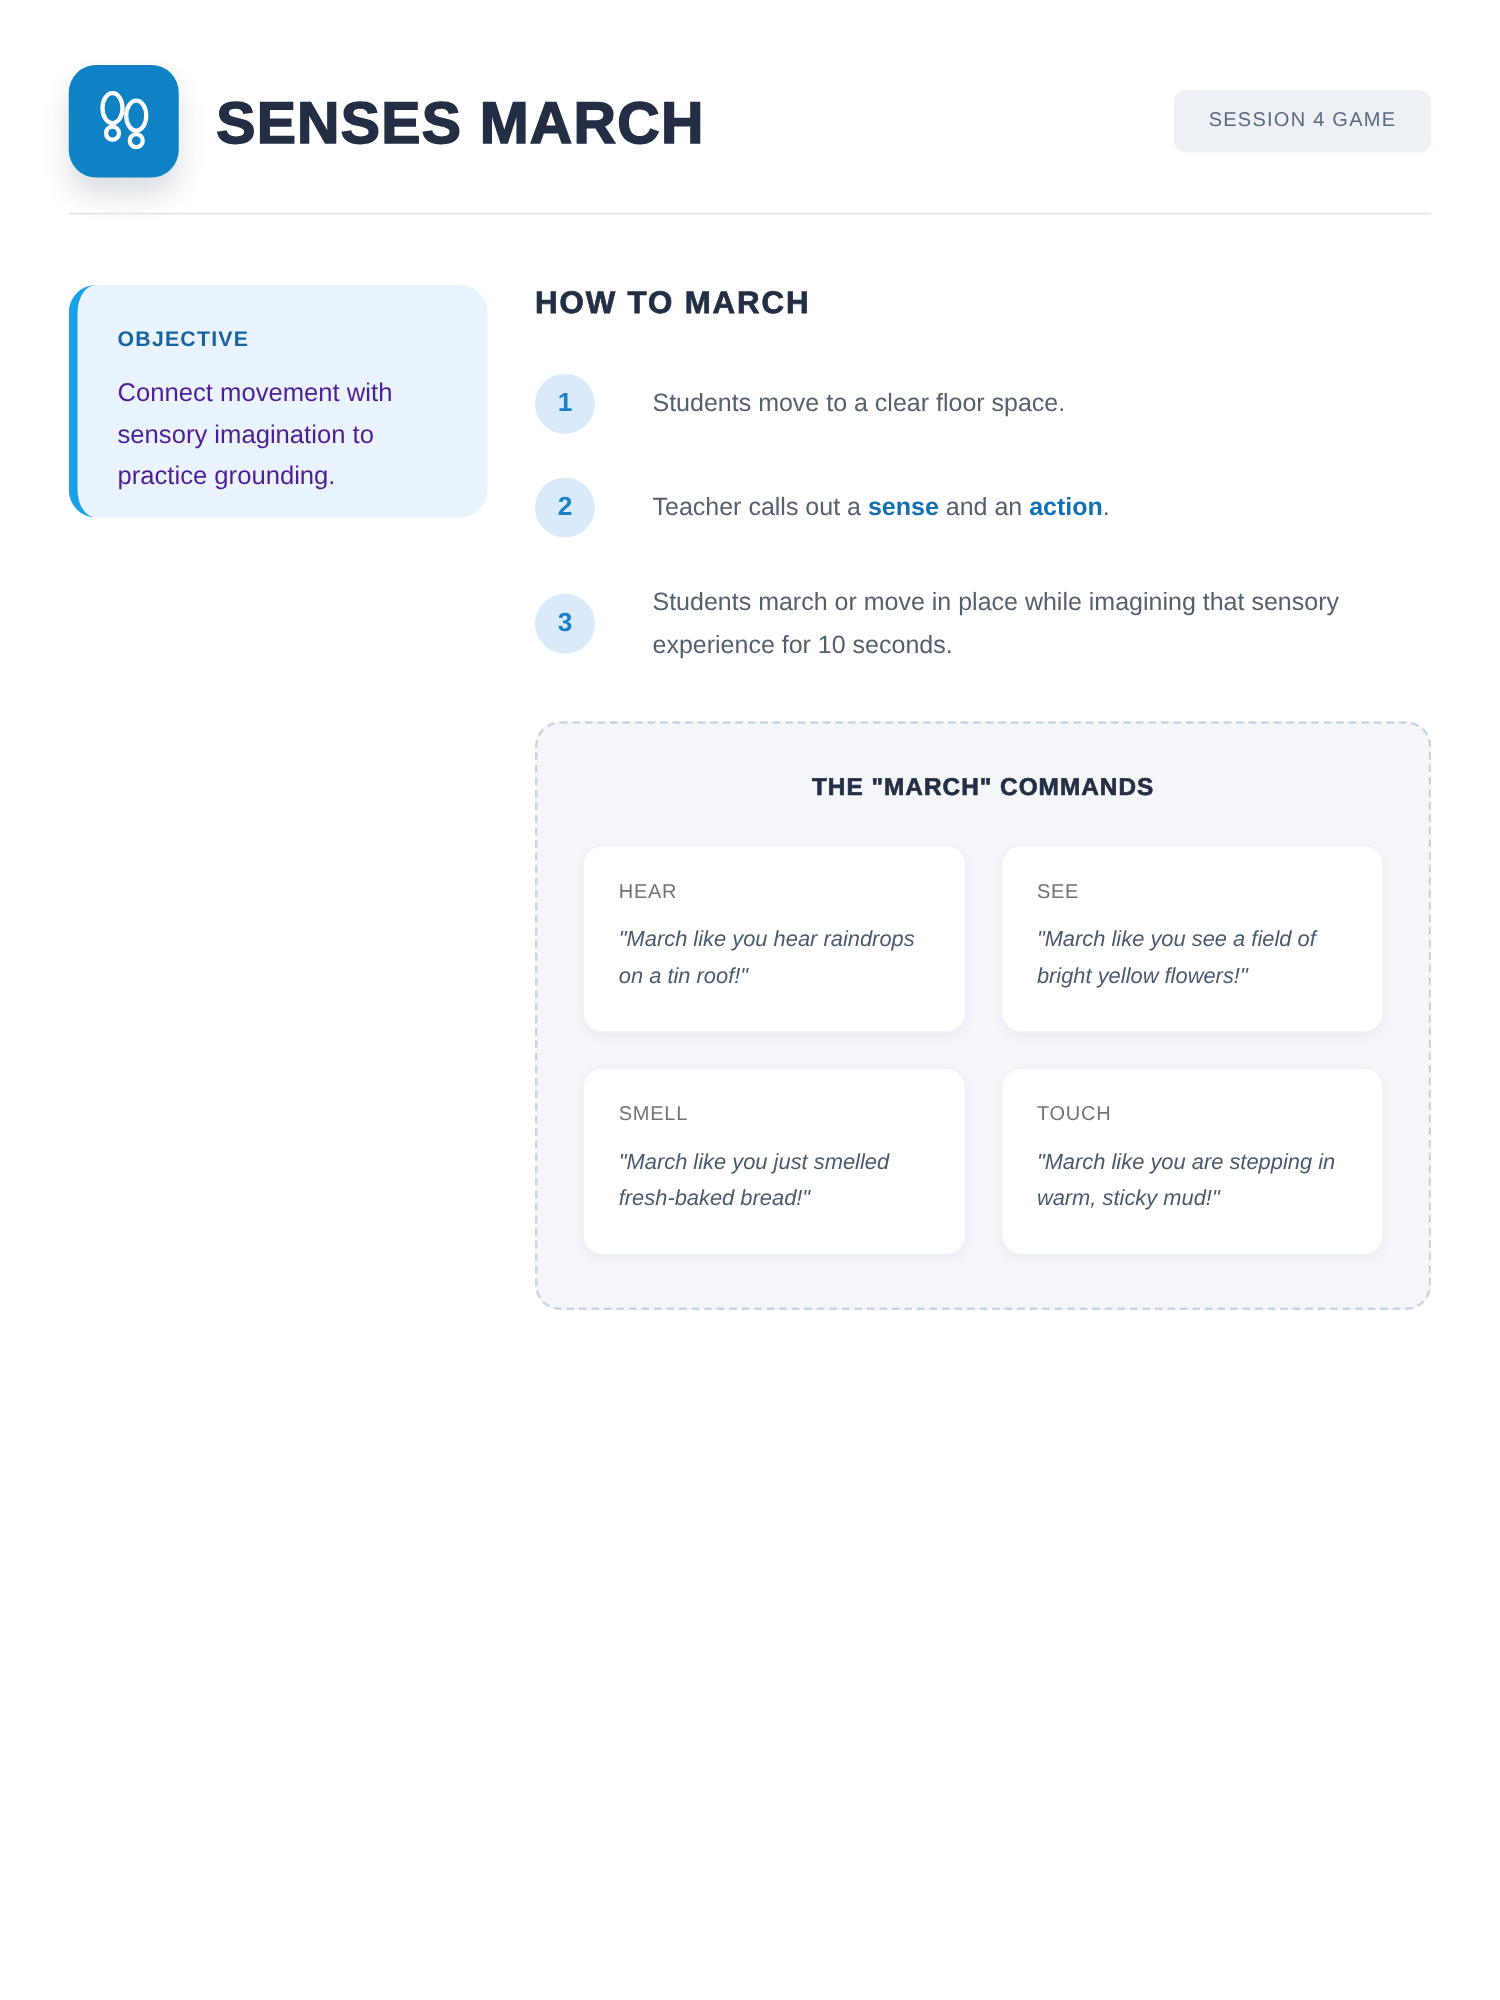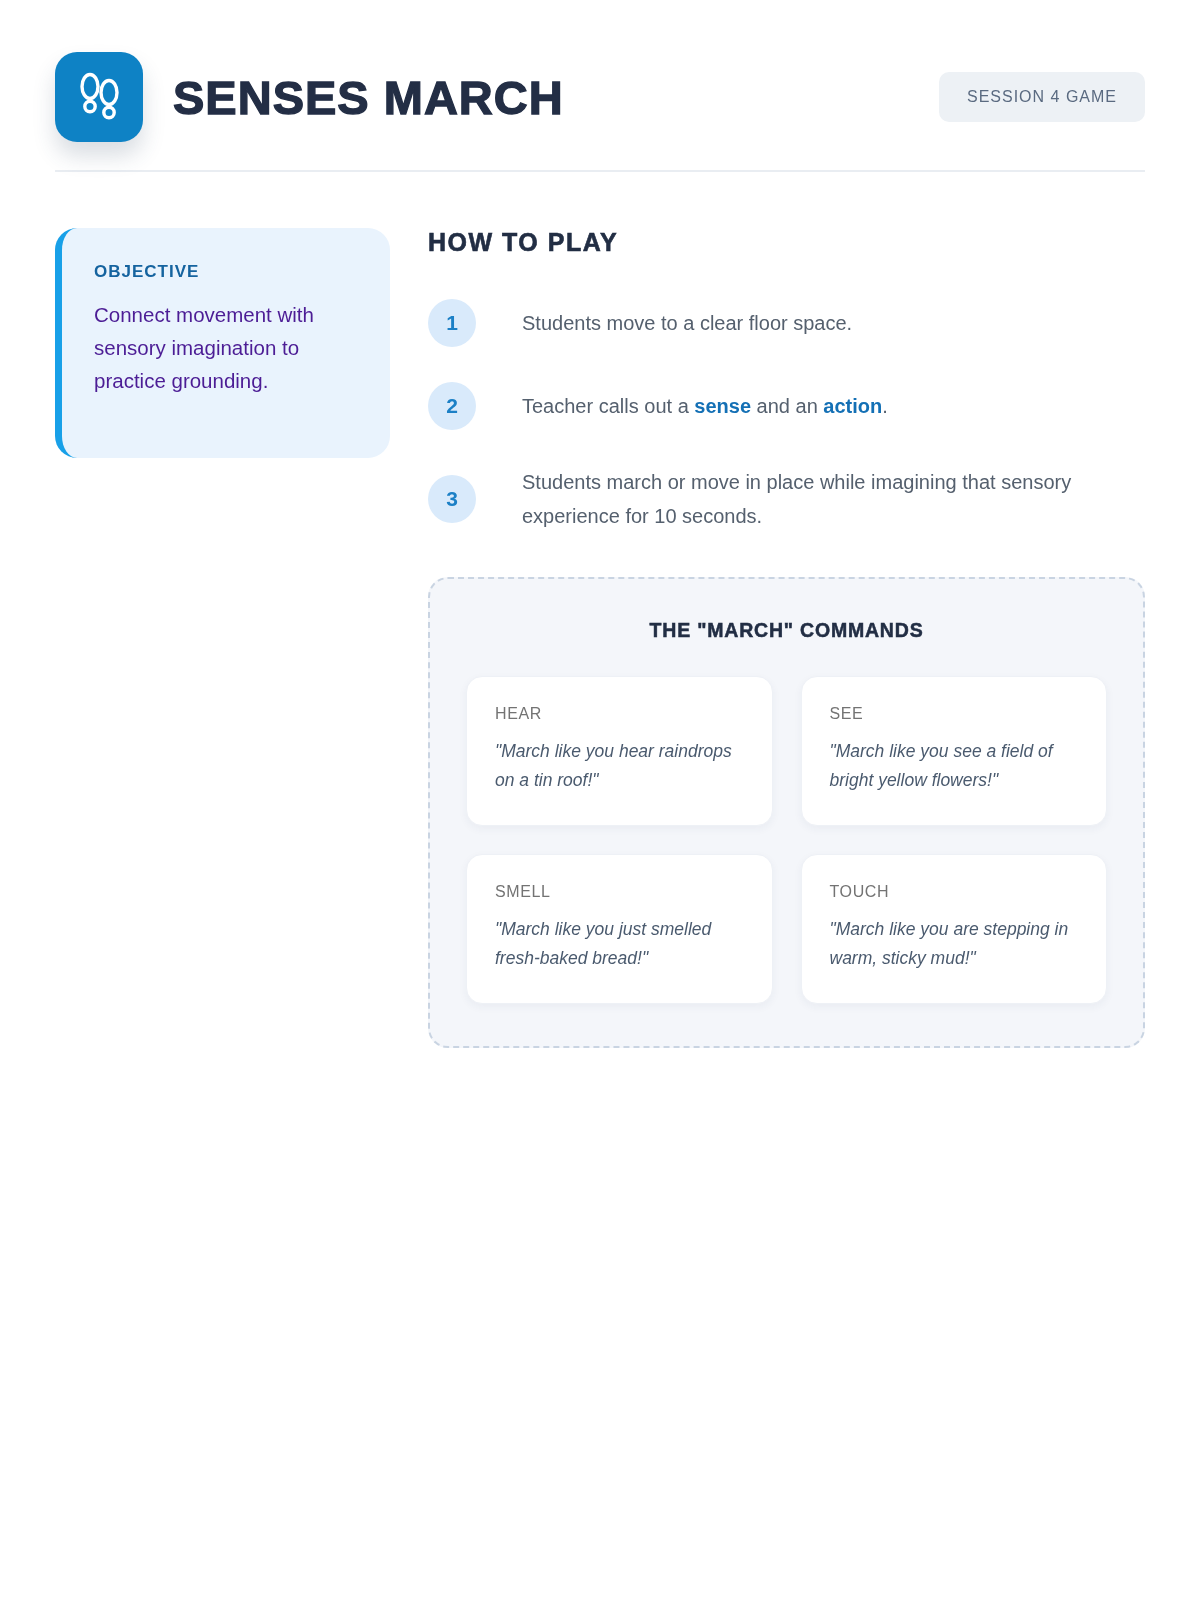--- a/index.html
+++ b/index.html
@@ -72,21 +72,21 @@
     column-gap: 38px;
     margin-top: 56px;
     align-items: start;
   }
 
   
   .objective-card {
     background: #e9f3fd;
     border-left: 7px solid #18a0e8;
     border-radius: 22px;
-    padding: 34px 28px 60px 32px;
+    padding: 34px 28px 16px 32px;
   }
   .objective-label {
     color: #15639f;
     font-size: 17px;
     font-weight: bold;
     letter-spacing: 1px;
     margin-bottom: 16px;
   }
   .objective-text {
     color: #4c1d95;
@@ -201,21 +201,21 @@
   <hr class="divider">
 
   <div class="content">
 
     <aside class="objective-card">
       <div class="objective-label">OBJECTIVE</div>
       <p class="objective-text">Connect movement with sensory imagination to practice grounding.</p>
     </aside>
 
     <section>
-      <h2 class="htp-title">HOW TO PLAY</h2>
+      <h2 class="htp-title">HOW TO MARCH</h2>
 
       <div id="steps">
           <div class="step-row">
             <div class="step-number">1</div>
             <p class="step-text"><span>Students move to a clear floor space.</span></p>
           </div>
           <div class="step-row">
             <div class="step-number">2</div>
             <p class="step-text"><span>Teacher calls out a </span><span class="hl">sense</span><span> and an </span><span class="hl">action</span><span>.</span></p>
           </div>

